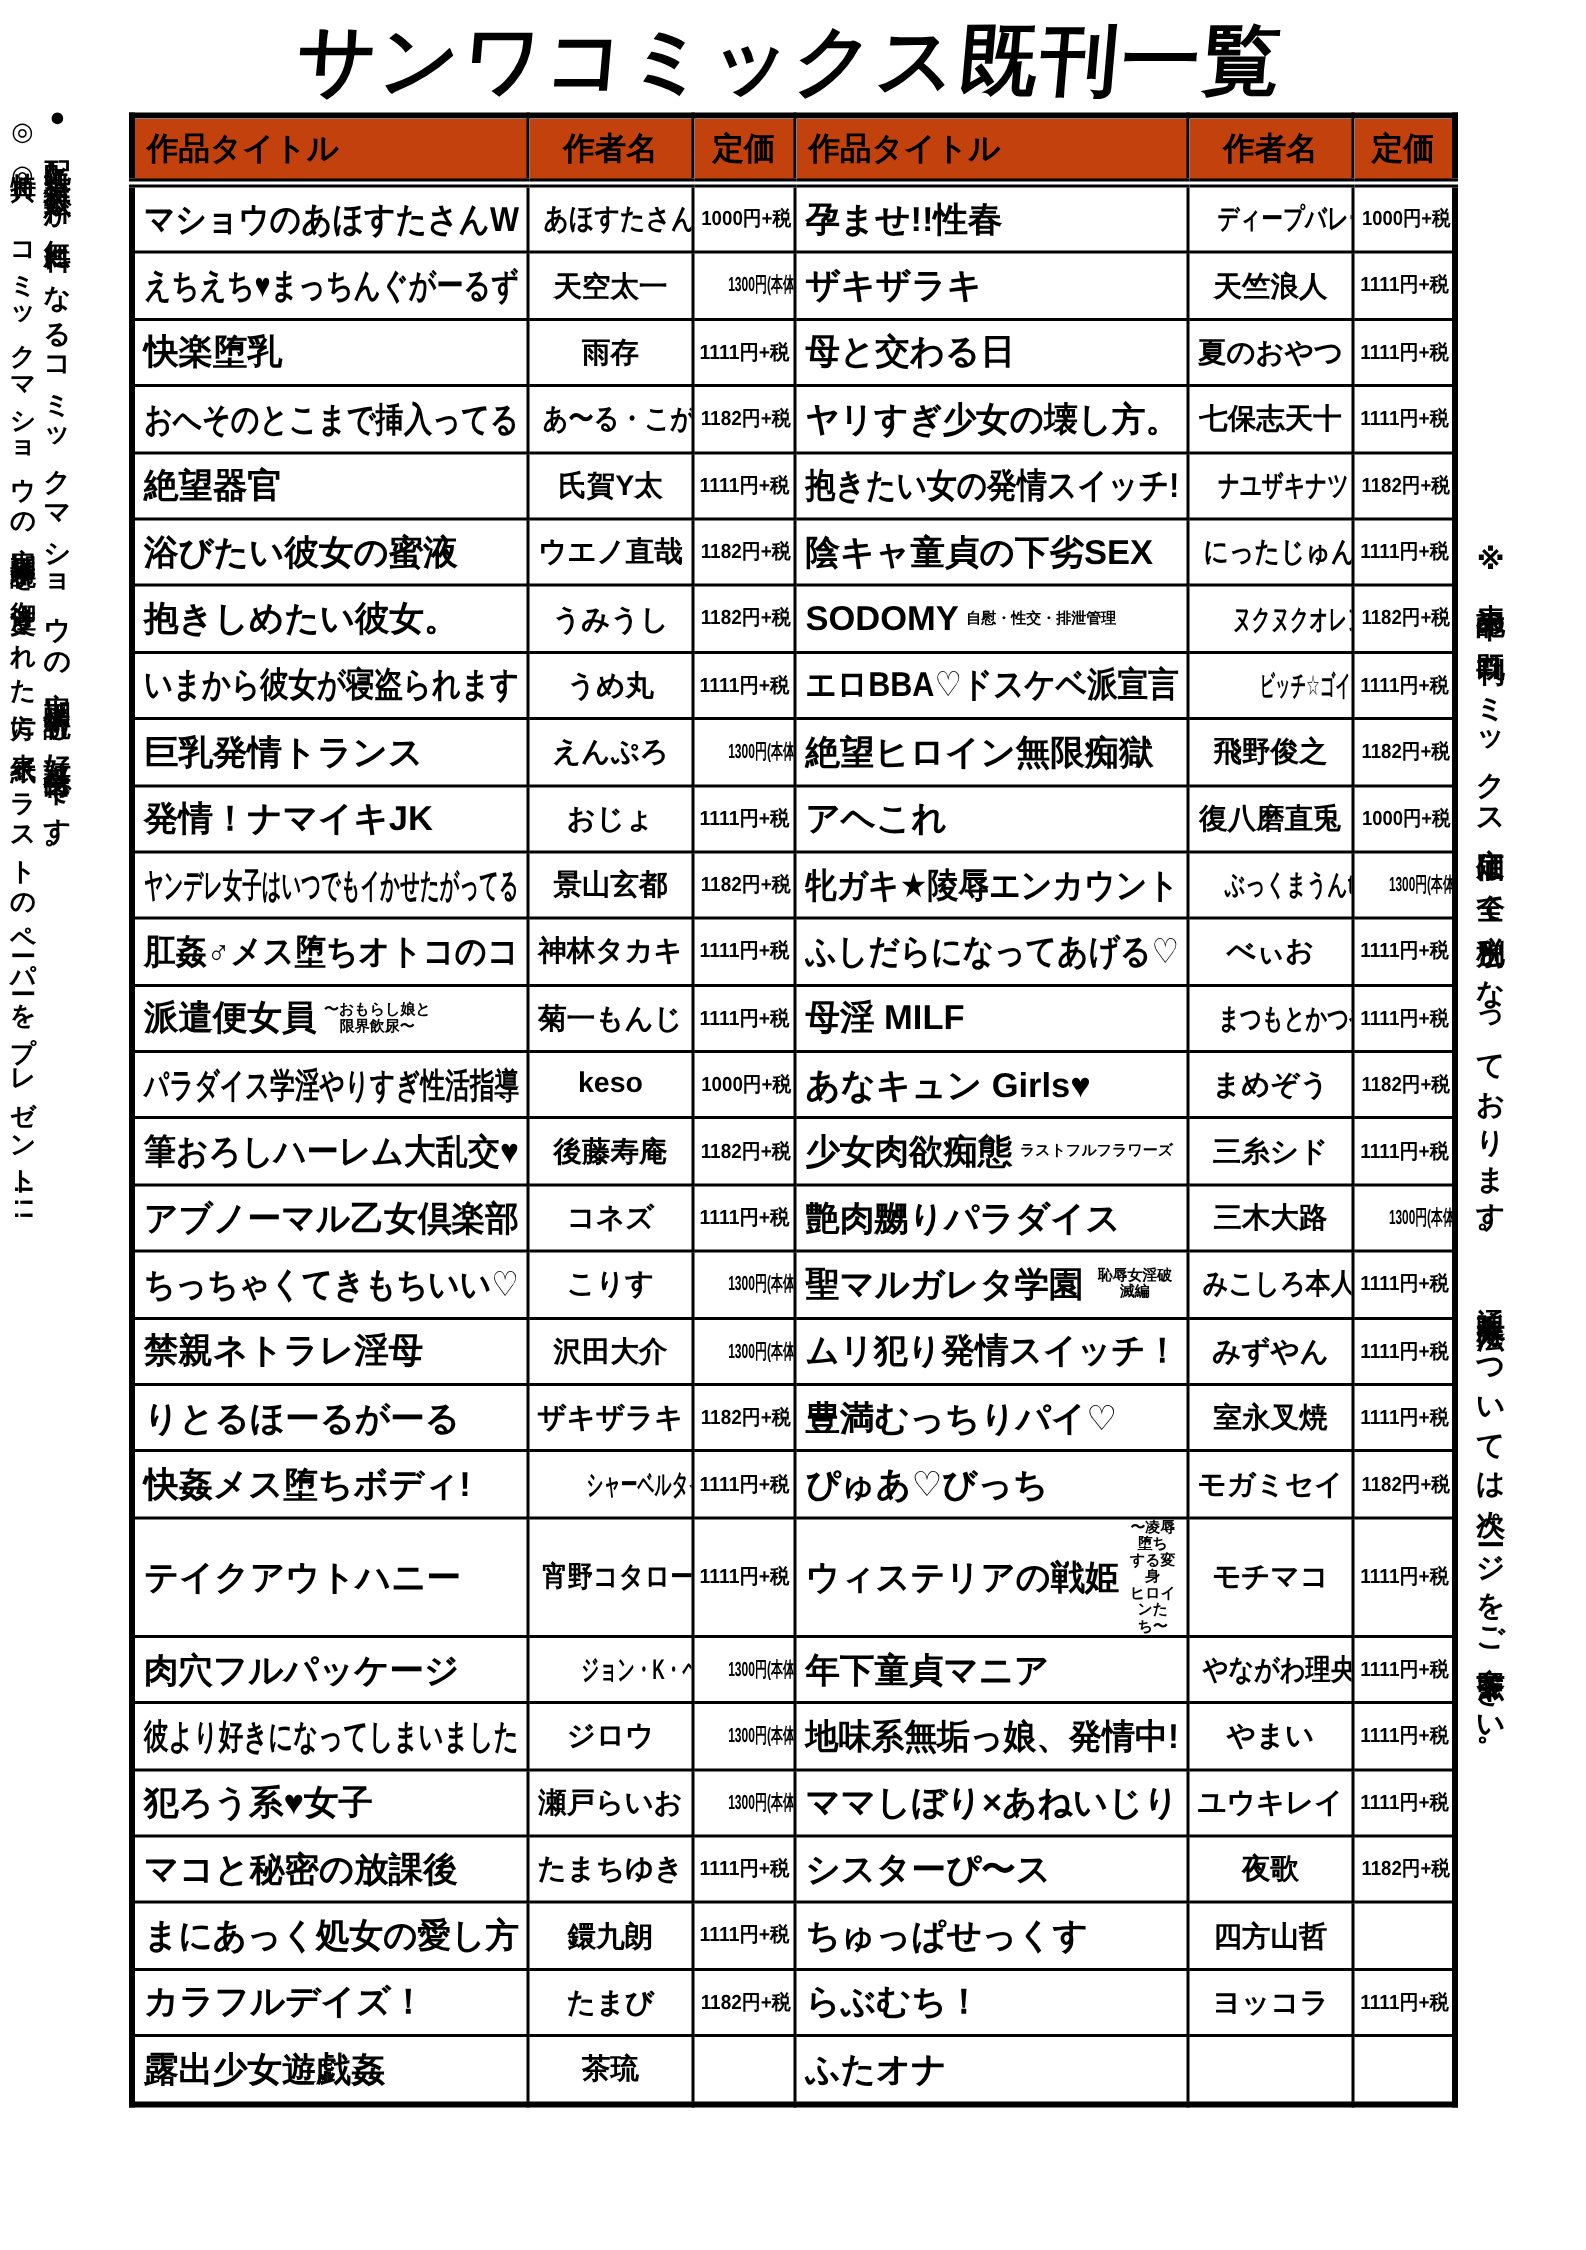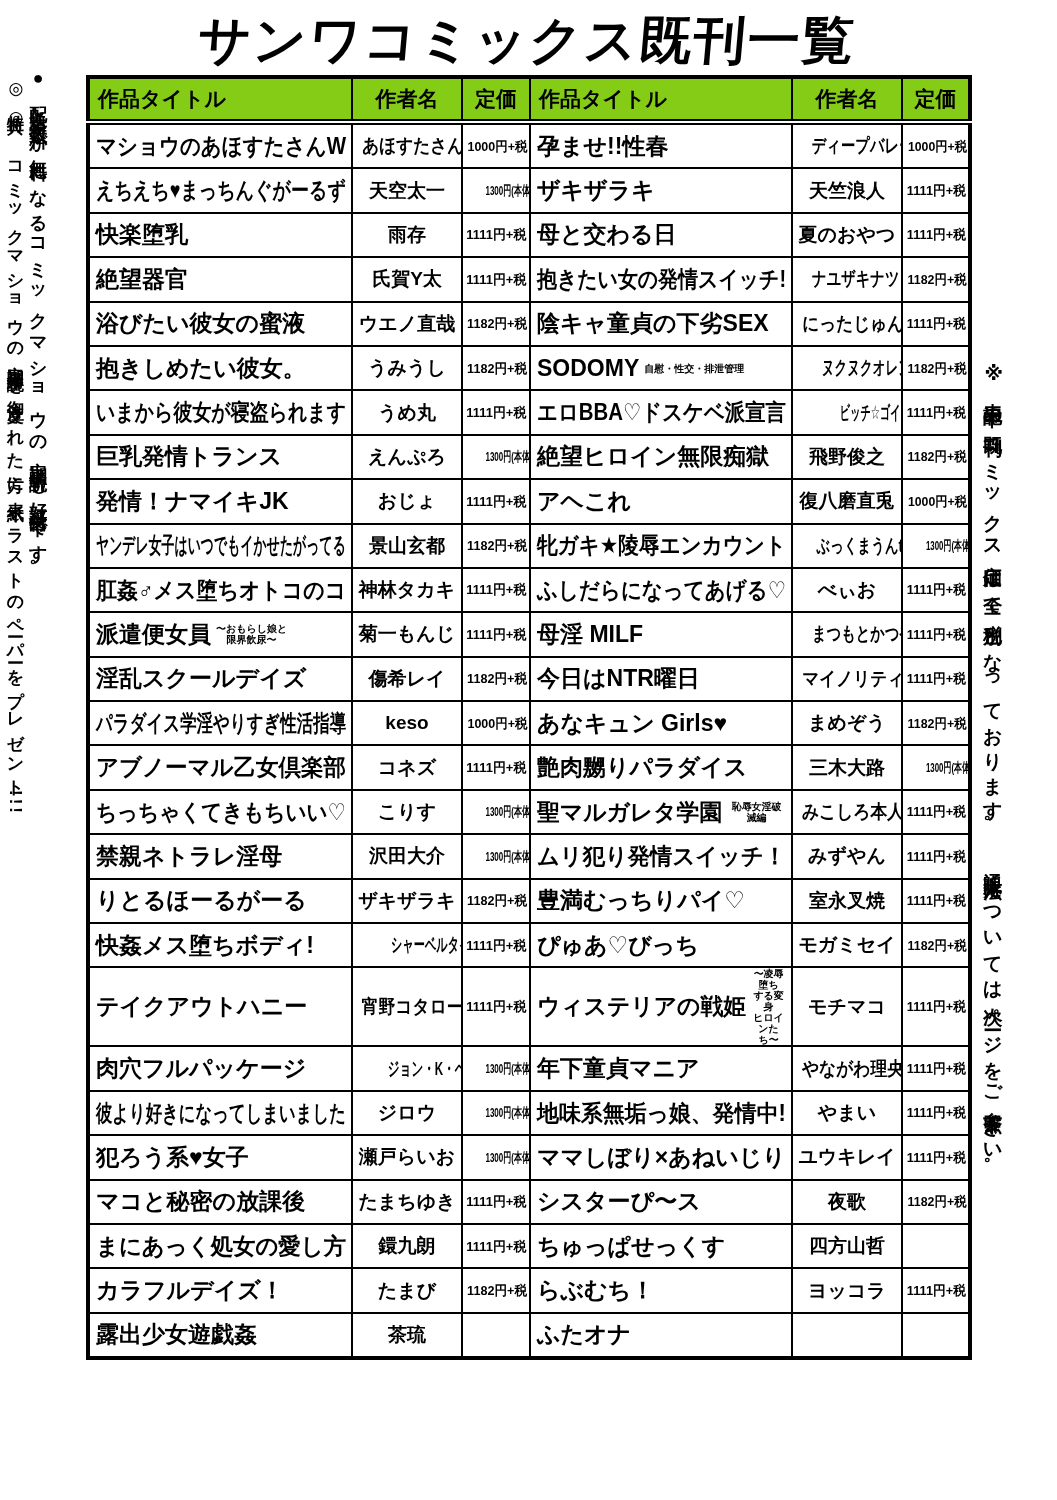--- a/index.html
+++ b/index.html
@@ -38,21 +38,21 @@
     position:absolute; left:86px; top:75px; width:882px;
     border-collapse:collapse; table-layout:fixed;
     border:4px solid #000;
   }
   .catalog th, .catalog td {
     border:2px solid #000; overflow:hidden; padding:0;
     vertical-align:middle;
   }
   .catalog th {
     height:40px; font-size:21px; font-weight:bold;
-    border-bottom:6px double #000; background:#84cc16;
+    border-bottom:6px double #000; background:#c2410c;
   }
   .catalog th.h-title { text-align:left; padding-left:8px; }
   .catalog td { height:42.4px; }
   td.c-title { text-align:left; padding-left:6px; padding-right:3px; }
   td.c-author { text-align:center; padding-left:2px; padding-right:2px; }
   td.c-price  { text-align:center; padding-left:2px; padding-right:2px; }
 
   .tw {
     display:inline-flex; align-items:center; gap:5px;
     white-space:nowrap; transform-origin:left center; vertical-align:middle;
@@ -138,20 +138,32 @@
             </span></td>
           <td class="c-author"><span class="aw fit">雨存</span></td>
           <td class="c-price"><span class="pw fit" style="transform: scaleX(0.957);">1111円+税</span></td>
           <td class="c-title"><span class="tw fit">
               <span class="t-main">母と交わる日</span>
             </span></td>
           <td class="c-author"><span class="aw fit">夏のおやつ</span></td>
           <td class="c-price"><span class="pw fit" style="transform: scaleX(0.941);">1111円+税</span></td>
         </tr>
         <tr>
+          <td class="c-title"><span class="tw fit" style="transform: scaleX(0.82);">
+              <span class="t-main">おへそのとこまで挿入ってる</span>
+            </span></td>
+          <td class="c-author"><span class="aw fit" style="transform: scaleX(0.881);">あ〜る・こが</span></td>
+          <td class="c-price"><span class="pw fit" style="transform: scaleX(0.935);">1182円+税</span></td>
+          <td class="c-title"><span class="tw fit" style="transform: scaleX(0.972);">
+              <span class="t-main">ヤリすぎ少女の壊し方。</span>
+            </span></td>
+          <td class="c-author"><span class="aw fit">七保志天十</span></td>
+          <td class="c-price"><span class="pw fit" style="transform: scaleX(0.941);">1111円+税</span></td>
+        </tr>
+        <tr>
           <td class="c-title"><span class="tw fit">
               <span class="t-main">絶望器官</span>
             </span></td>
           <td class="c-author"><span class="aw fit">氏賀Y太</span></td>
           <td class="c-price"><span class="pw fit" style="transform: scaleX(0.957);">1111円+税</span></td>
           <td class="c-title"><span class="tw fit" style="transform: scaleX(0.865);">
               <span class="t-main">抱きたい女の発情スイッチ!</span>
             </span></td>
           <td class="c-author"><span class="aw fit" style="transform: scaleX(0.749);">ナユザキナツミ</span></td>
           <td class="c-price"><span class="pw fit" style="transform: scaleX(0.919);">1182円+税</span></td>
@@ -249,42 +261,43 @@
             </span></td>
           <td class="c-author"><span class="aw fit">菊一もんじ</span></td>
           <td class="c-price"><span class="pw fit" style="transform: scaleX(0.957);">1111円+税</span></td>
           <td class="c-title"><span class="tw fit">
               <span class="t-main">母淫 MILF</span>
             </span></td>
           <td class="c-author"><span class="aw fit" style="transform: scaleX(0.749);">まつもとかつや</span></td>
           <td class="c-price"><span class="pw fit" style="transform: scaleX(0.941);">1111円+税</span></td>
         </tr>
         <tr>
-          <td class="c-title"><span class="tw fit">
-              <span class="t-main">淫乱スクールデイズ</span>
-            </span></td>
-          <td class="c-author"><span class="aw fit">傷希レイ</span></td>
-          <td class="c-price"><span class="pw fit" style="transform: scaleX(0.935);">1182円+税</span></td>
-          <td class="c-title"><span class="tw fit">
-              <span class="t-main">今日はNTR曜日</span>
-            </span></td>
-          <td class="c-author"><span class="aw fit" style="transform: scaleX(0.874);">マイノリティ</span></td>
-          <td class="c-price"><span class="pw fit" style="transform: scaleX(0.941);">1111円+税</span></td>
-        </tr>
-        <tr>
           <td class="c-title"><span class="tw fit" style="transform: scaleX(0.715);">
               <span class="t-main">パラダイス学淫やりすぎ性活指導</span>
             </span></td>
           <td class="c-author"><span class="aw fit">keso</span></td>
           <td class="c-price"><span class="pw fit" style="transform: scaleX(0.924);">1000円+税</span></td>
           <td class="c-title"><span class="tw fit">
               <span class="t-main">あなキュン Girls♥</span>
             </span></td>
           <td class="c-author"><span class="aw fit">まめぞう</span></td>
           <td class="c-price"><span class="pw fit" style="transform: scaleX(0.919);">1182円+税</span></td>
+        </tr>
+        <tr>
+          <td class="c-title"><span class="tw fit" style="transform: scaleX(0.926);">
+              <span class="t-main">筆おろしハーレム大乱交♥</span>
+            </span></td>
+          <td class="c-author"><span class="aw fit">後藤寿庵</span></td>
+          <td class="c-price"><span class="pw fit" style="transform: scaleX(0.935);">1182円+税</span></td>
+          <td class="c-title"><span class="tw fit">
+              <span class="t-main">少女肉欲痴態</span>
+              <span class="t-sub">ラストフルフラワーズ</span>
+            </span></td>
+          <td class="c-author"><span class="aw fit">三糸シド</span></td>
+          <td class="c-price"><span class="pw fit" style="transform: scaleX(0.941);">1111円+税</span></td>
         </tr>
         <tr>
           <td class="c-title"><span class="tw fit" style="transform: scaleX(0.978);">
               <span class="t-main">アブノーマル乙女倶楽部</span>
             </span></td>
           <td class="c-author"><span class="aw fit">コネズ</span></td>
           <td class="c-price"><span class="pw fit" style="transform: scaleX(0.957);">1111円+税</span></td>
           <td class="c-title"><span class="tw fit">
               <span class="t-main">艶肉嬲りパラダイス</span>
             </span></td>

